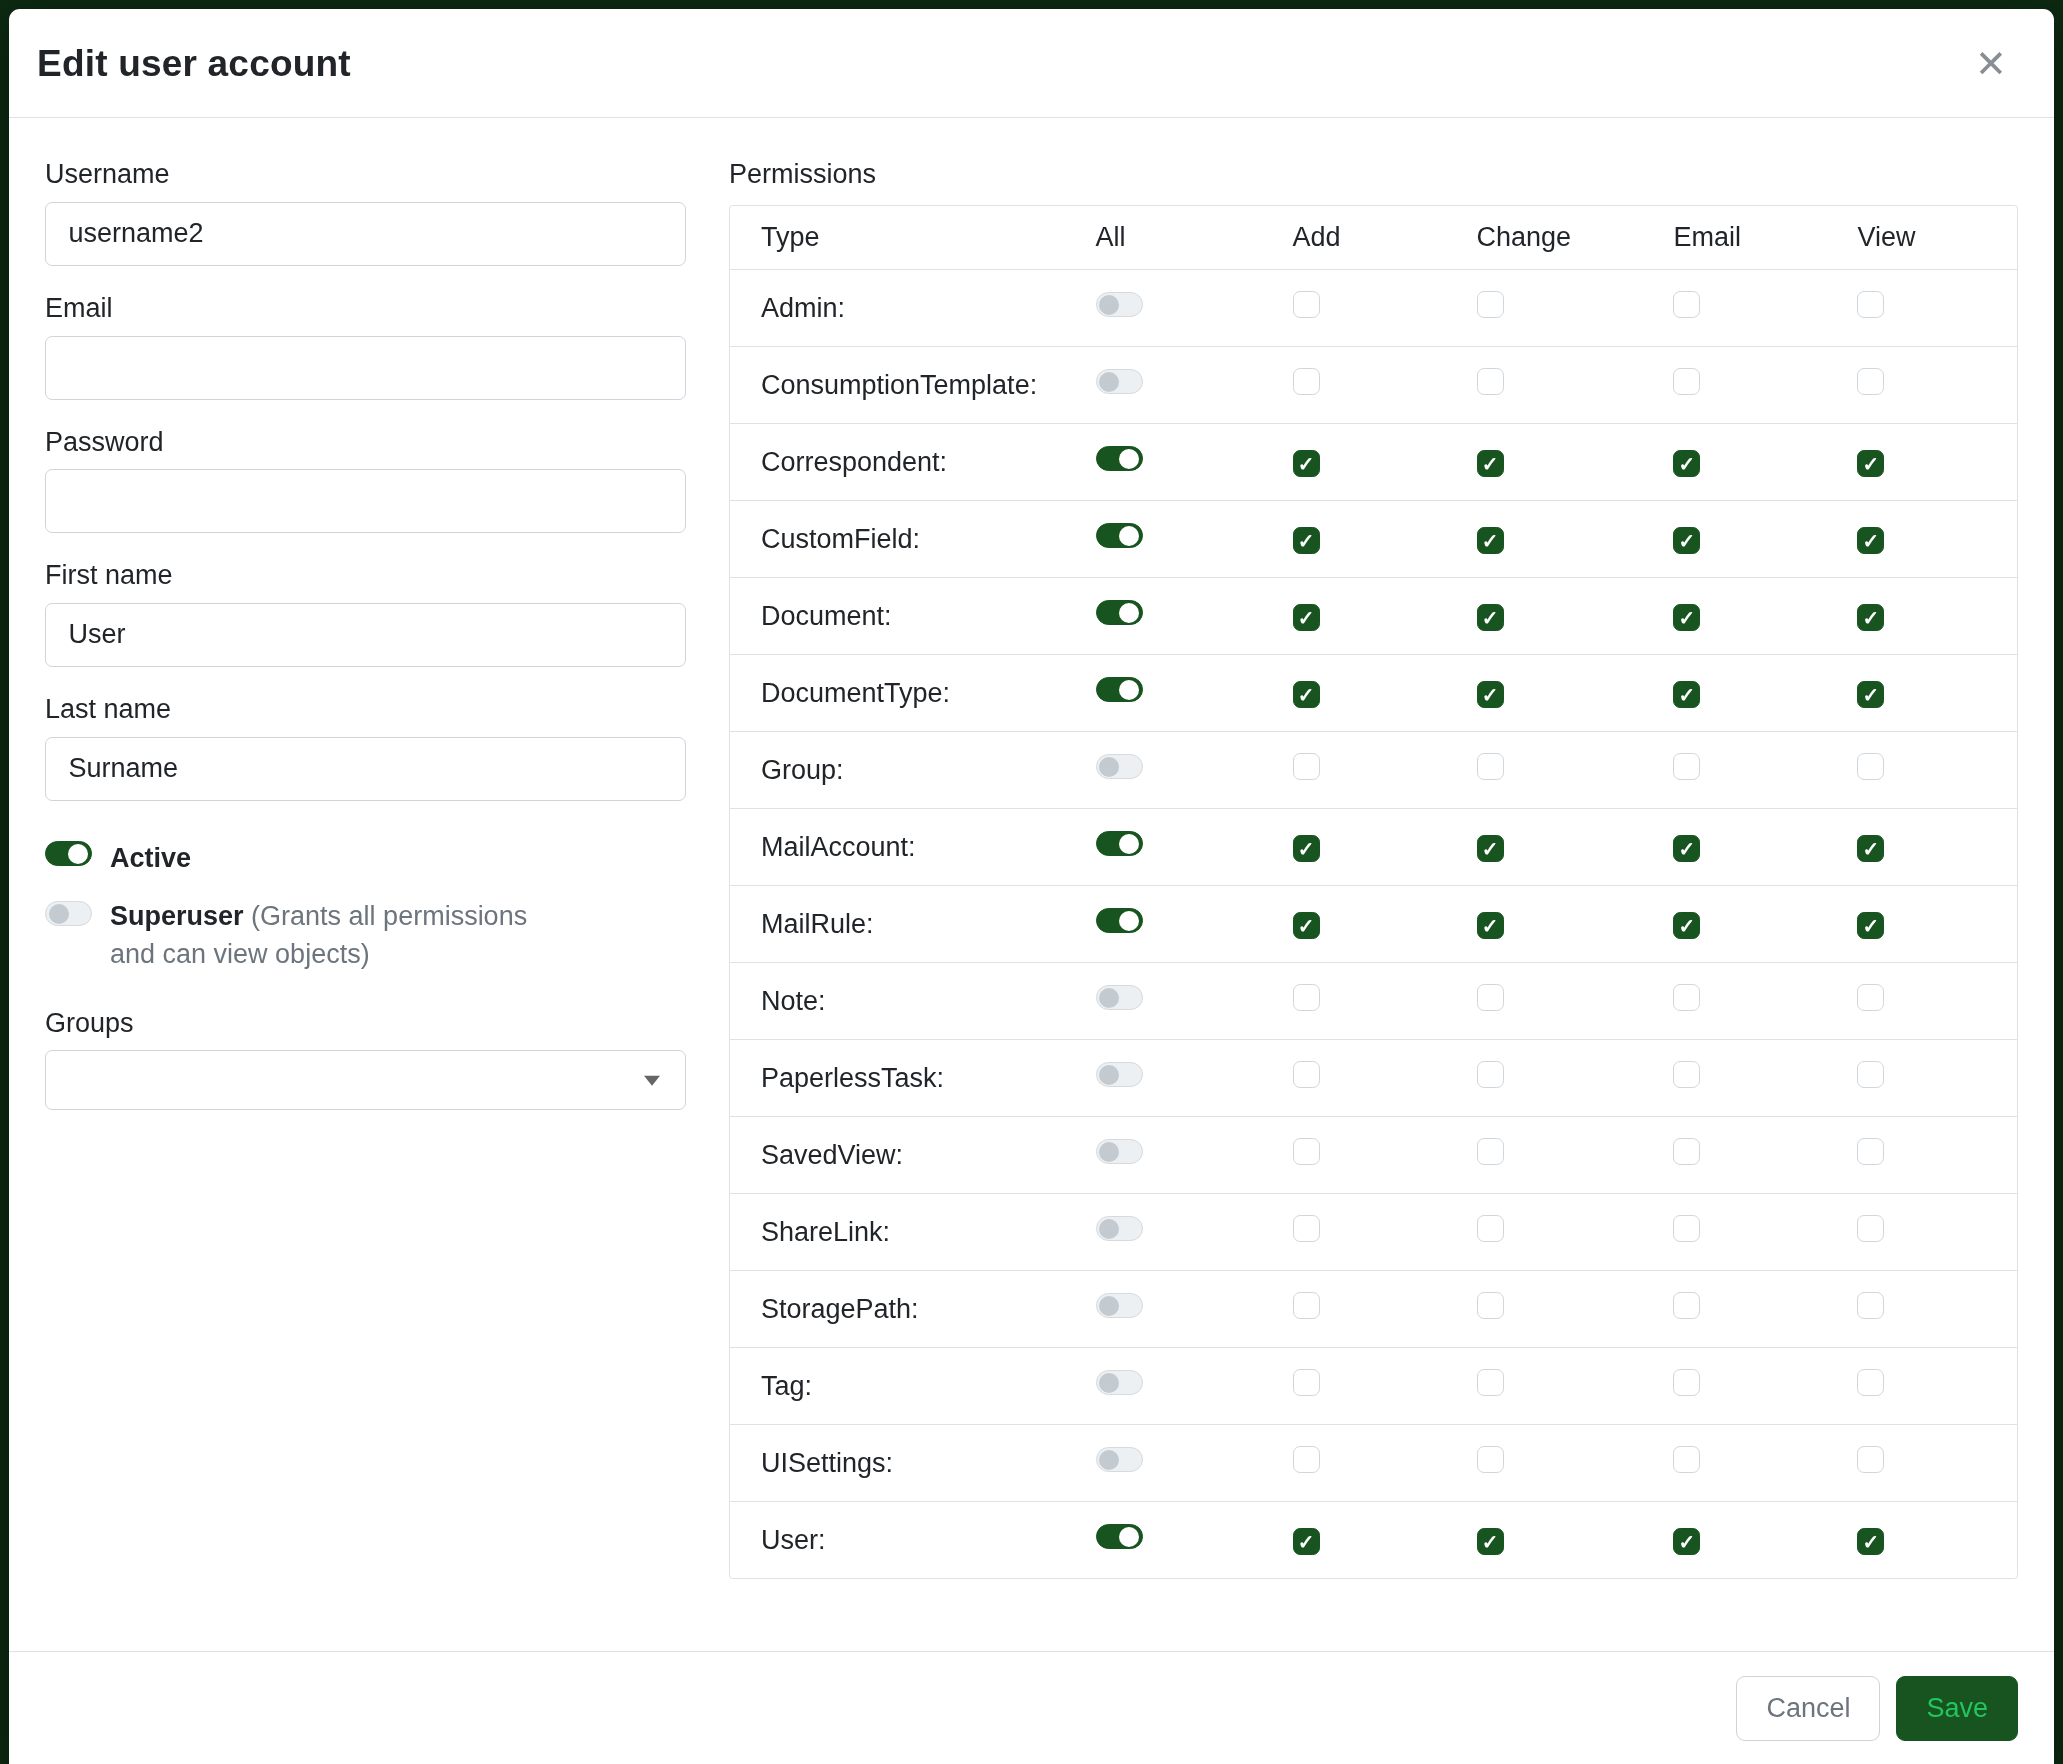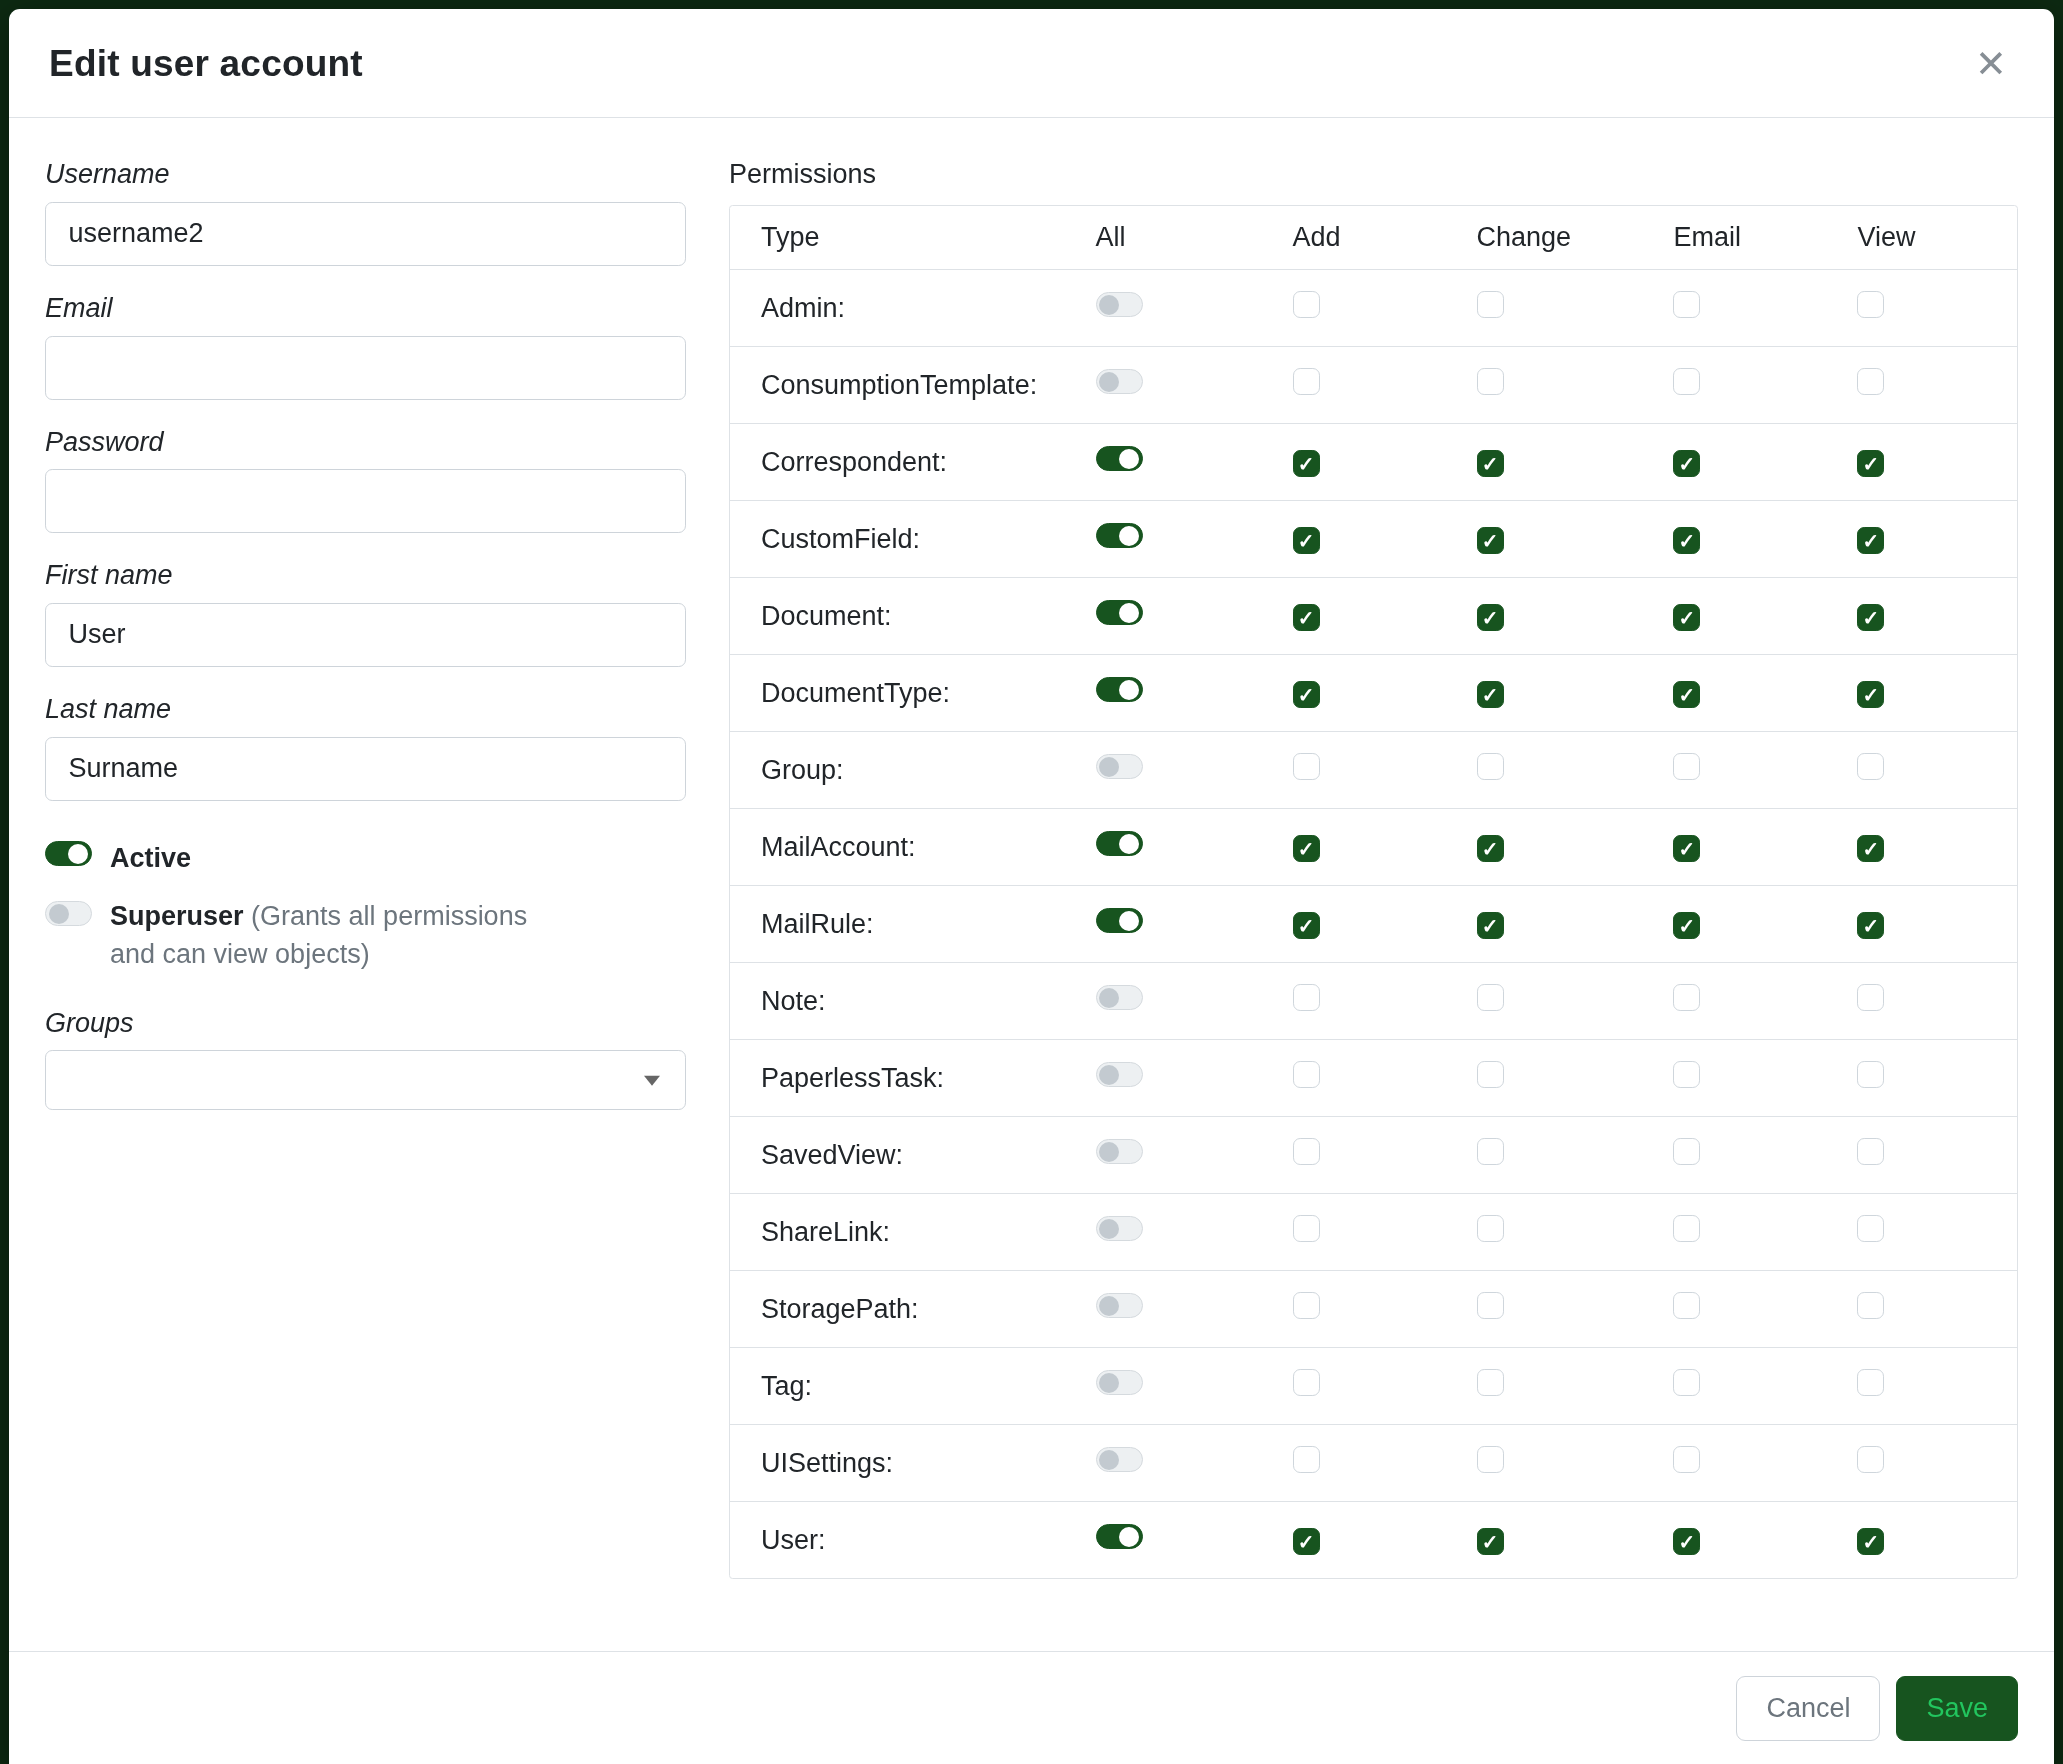--- a/index.html
+++ b/index.html
@@ -21,39 +21,39 @@
     width: 2045px; height: 1755px;
     background: #fff; border-radius: 10.8px 10.8px 0 0;
     display: flex; flex-direction: column;
     box-shadow: 0 10.8px 43px rgba(0,0,0,.45);
     overflow: hidden;
   }
 
   
   .modal-header {
     display: flex; align-items: center; justify-content: space-between;
-    padding: 32px 40px 31px 40px;
+    padding: 32px 40px 31px 28px;
     border-bottom: 0.9px solid var(--border);
     flex: 0 0 auto;
   }
   .modal-title { font-size: 37px; font-weight: 700; letter-spacing: 0.2px; }
   .close-btn {
     background: none; border: none; cursor: pointer;
     font-size: 38px; line-height: 1; color: #878e95;
     font-family: "Liberation Sans", sans-serif;
     padding: 3.6px 7.2px;
   }
 
   
   .modal-body { flex: 1 1 auto; display: flex; gap: 43px; padding: 41px 36px 27px 36px; overflow: hidden; }
   .left-col { flex: 0 0 641px; width: 641px; }
   .right-col { flex: 1 1 auto; min-width: 0; }
 
   .form-group { margin-bottom: 27px; }
-  .form-label { display: block; font-size: 27px; margin-bottom: 11.7px; color: var(--text); font-style: italic; }
+  .form-label { display: block; font-size: 27px; margin-bottom: 11.7px; color: var(--text); }
   .text-input {
     width: 100%; height: 64px;
     border: 0.9px solid var(--input-border); border-radius: 7.2px;
     font-size: 27px; padding: 0 22.5px; color: var(--text);
     font-family: "Liberation Sans", sans-serif; background: #fff; outline: none;
   }
 
   
   .toggle {
     width: 47px; height: 25px; border-radius: 12.6px;

